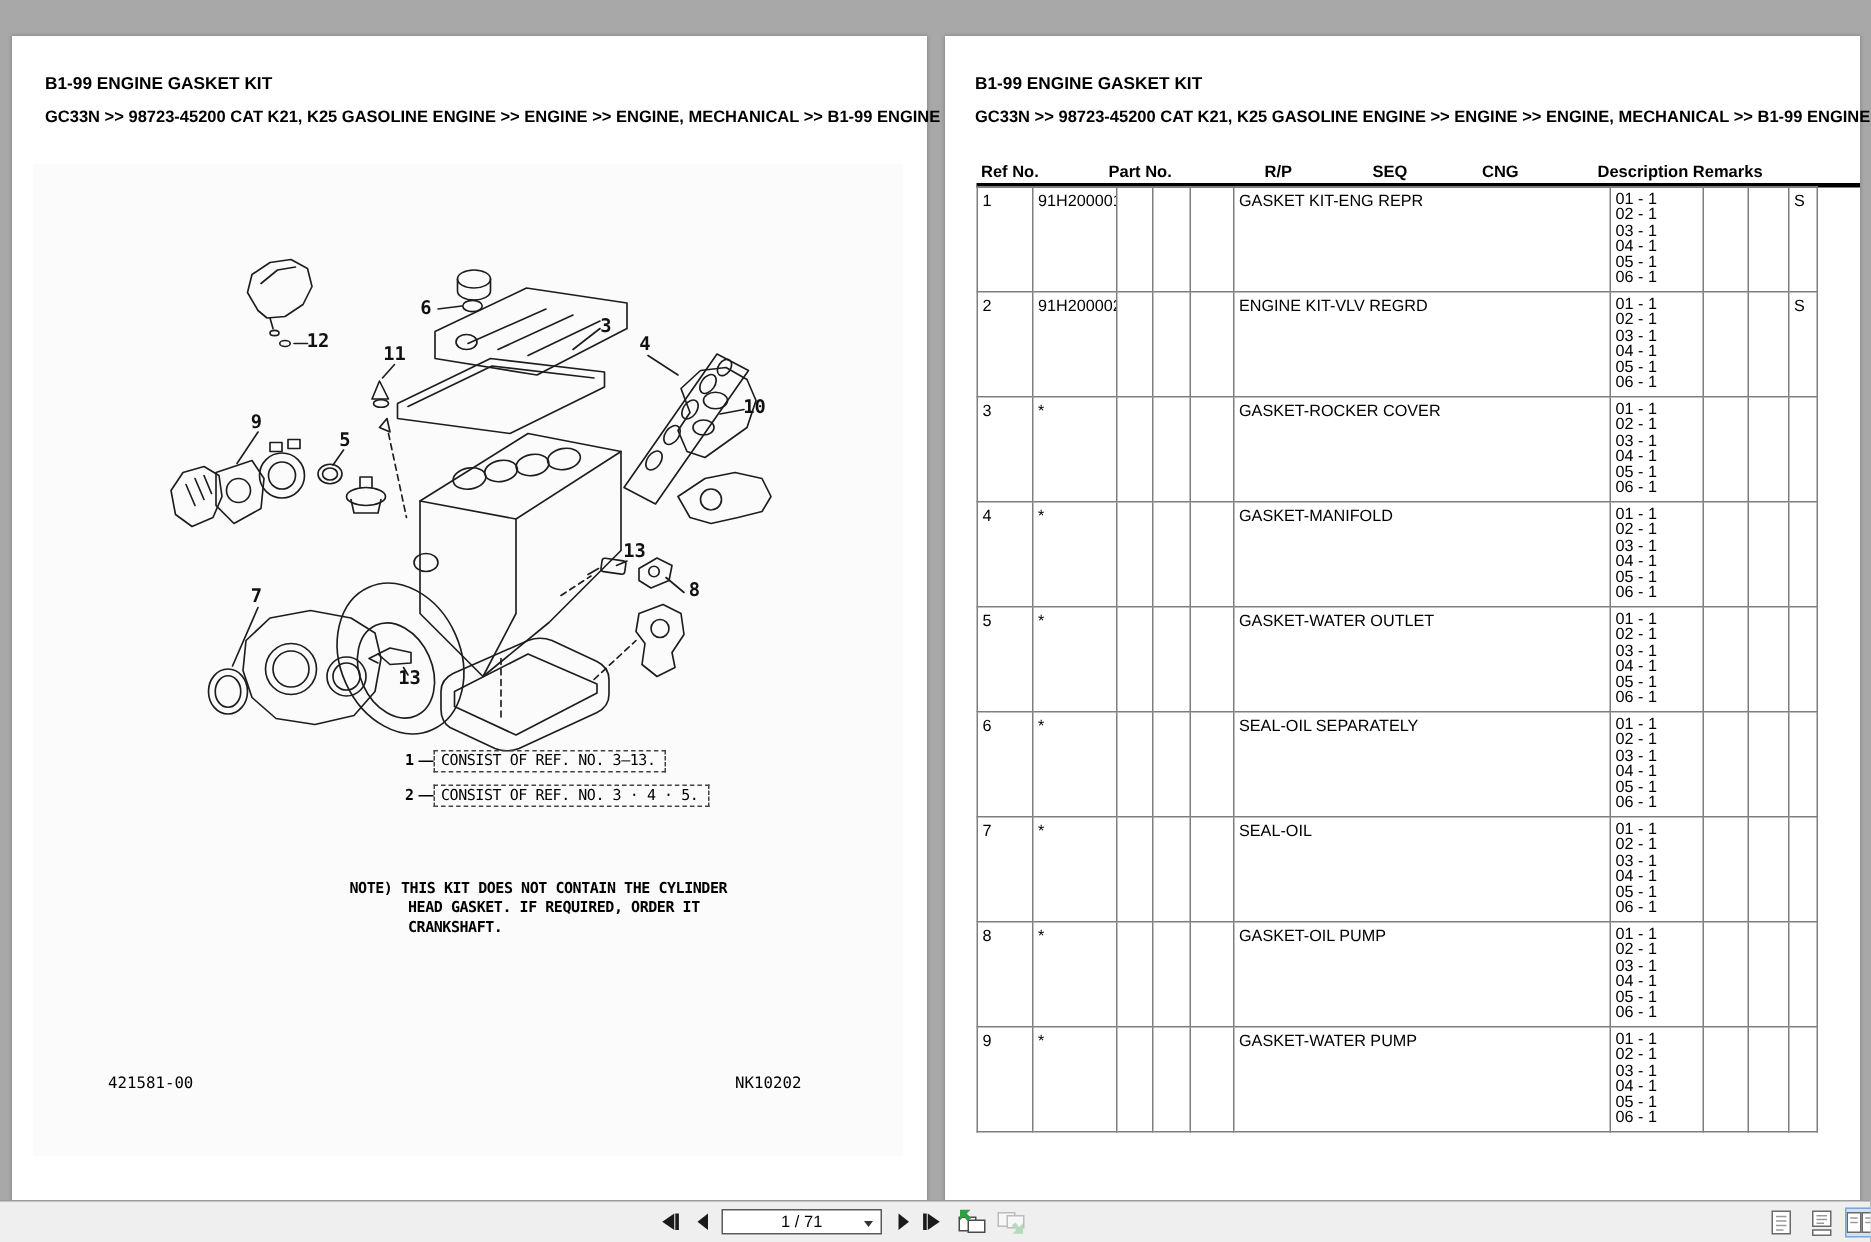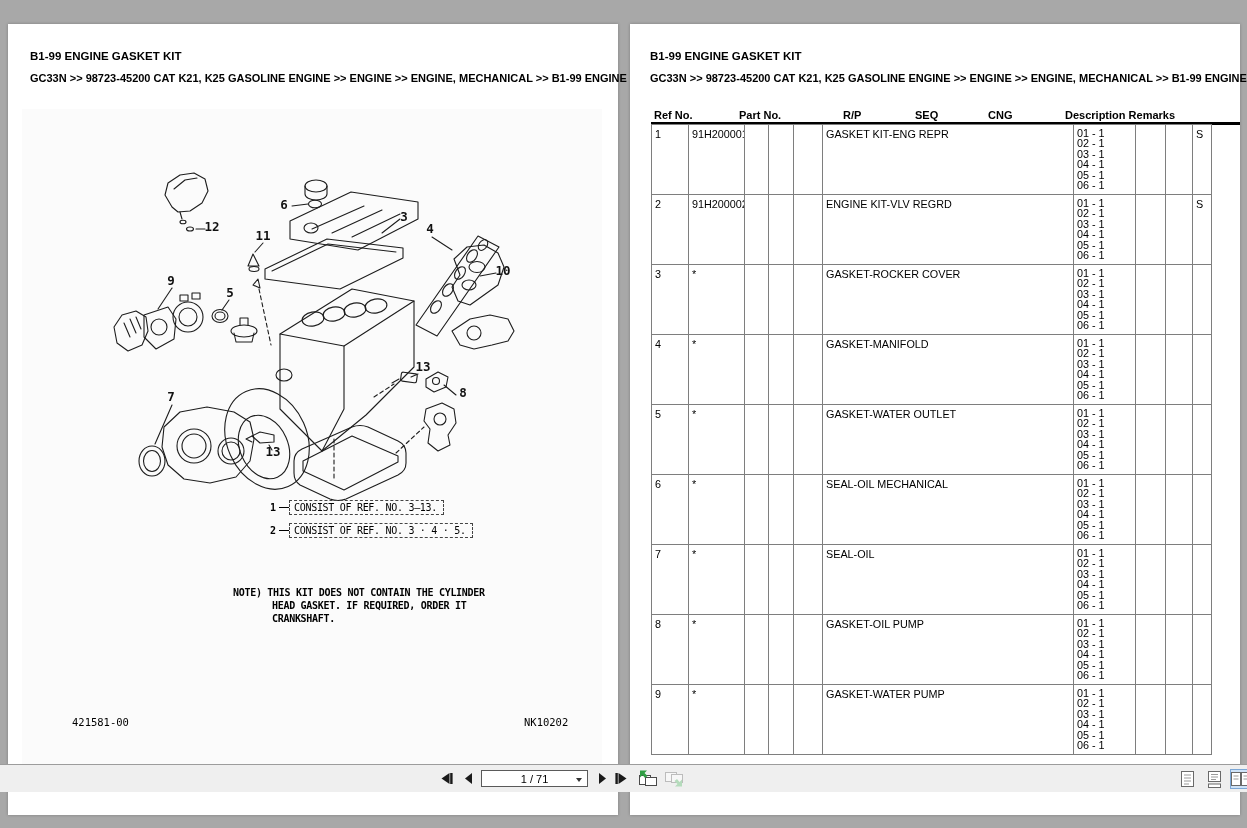--- a/index.html
+++ b/index.html
@@ -20,35 +20,35 @@
   .consist-wrap{position:absolute;left:246px;top:390px;}
   .consist-row{display:flex;align-items:center;height:16px;margin-bottom:7px;font-family:"DejaVu Sans Mono",monospace;font-size:10px;color:#000;}
   .consist-ref{width:8px;text-align:right;font-weight:bold;}
   .consist-tick{width:10px;border-top:1px solid #000;height:0;margin:0 0 0 3px;}
   .consist-box{border:1px dashed #444;padding:1px 6px 1px 4px;white-space:nowrap;font-weight:normal;letter-spacing:-0.3px;}
   .note-block{position:absolute;left:211px;top:477px;font-family:"DejaVu Sans Mono",monospace;font-size:10px;font-weight:bold;line-height:13px;color:#000;letter-spacing:-0.3px;}
   .note-line{white-space:nowrap;}
   .note-line.cont{padding-left:39px;}
   .code{position:absolute;top:607px;font-family:"DejaVu Sans Mono",monospace;font-size:10.5px;color:#000;}
   .code-left{left:50px;}
-  .code-right{left:502px;}
+  .code-right{left:468px;}
 
   
   .thead{position:absolute;left:21px;top:85px;display:flex;font-size:11px;font-weight:bold;color:#000;gap:48px;}
   .th{padding:0 0 0 3px;box-sizing:border-box;white-space:nowrap;overflow:visible;}
   .c0{width:37px}.c1{width:56px}.c2{width:24px}.c3{width:25px}.c4{width:29px}
   .c5{width:251px}.c6{width:62px;padding-left:6px}.c7{width:30px;padding-left:5px}
   .c8{width:27px;padding-left:2px}.c9{width:37px;padding-left:4px}
   .head-rule{position:absolute;left:21px;top:98px;width:589px;height:2.5px;background:#000;}
   table.parts{position:absolute;left:21px;top:100px;border-collapse:collapse;table-layout:fixed;width:560px;font-size:10.8px;color:#000;}
   table.parts td{border:1px solid #7e7e7e;vertical-align:top;padding:3px 2px 0 3px;height:66px;overflow:hidden;white-space:nowrap;}
   table.parts td.qty{white-space:pre-line;line-height:10.45px;}
 
   
-  .toolbar{position:absolute;left:0;top:764px;width:1247px;height:28px;background:#efefef;border-top:1px solid #9c9c9c;box-sizing:border-box;}
+  .toolbar{position:absolute;left:0;top:800px;width:1247px;height:28px;background:#efefef;border-top:1px solid #9c9c9c;box-sizing:border-box;}
   .tbtn{position:absolute;top:5px;width:18px;height:17px;display:flex;align-items:center;justify-content:center;cursor:pointer;}
   .tbtn svg{display:block;}
   .combo{position:absolute;left:481px;top:5px;width:107px;height:17px;background:#fff;border:1px solid #5a5a5a;box-sizing:border-box;display:flex;align-items:center;justify-content:center;font-size:11px;color:#000;cursor:pointer;}
   .combo-arrow{position:absolute;right:5px;top:7px;width:0;height:0;border-left:3.5px solid transparent;border-right:3.5px solid transparent;border-top:4px solid #333;}
   .viewbtn{position:absolute;top:4px;width:22px;height:19px;display:flex;align-items:center;justify-content:center;cursor:pointer;}
   .viewbtn.disabled{opacity:.5;cursor:default;}
   .layoutbtn{position:absolute;top:4px;width:22px;height:20px;display:flex;align-items:center;justify-content:center;cursor:pointer;box-sizing:border-box;}
   .layoutbtn.selected{background:#cfe3f8;border:1px solid #7ca7d6;}
 </style>
 </head>
@@ -324,21 +324,21 @@
               <td></td>
               <td></td>
               <td></td>
             </tr>
             <tr>
               <td>6</td>
               <td>*</td>
               <td></td>
               <td></td>
               <td></td>
-              <td>SEAL-OIL MECHANICAL</td>
+              <td>SEAL-OIL SEPARATELY</td>
               <td class="qty">01 - 1
 02 - 1
 03 - 1
 04 - 1
 05 - 1
 06 - 1</td>
               <td></td>
               <td></td>
               <td></td>
             </tr>

